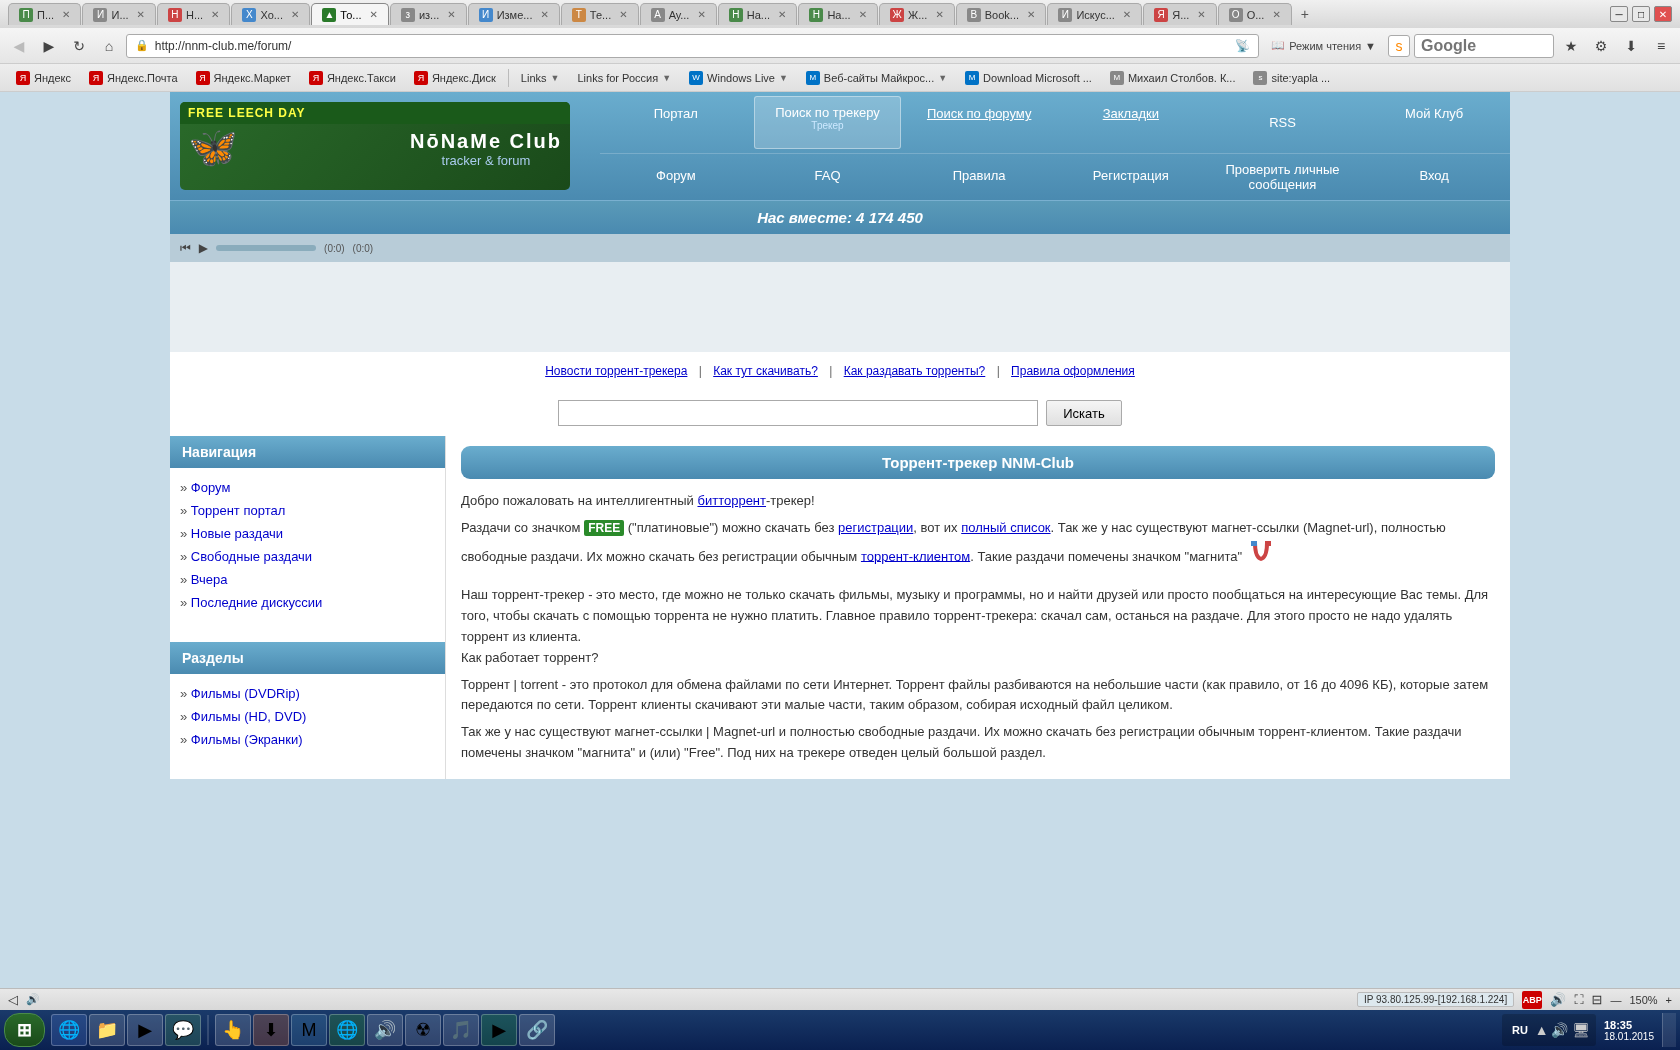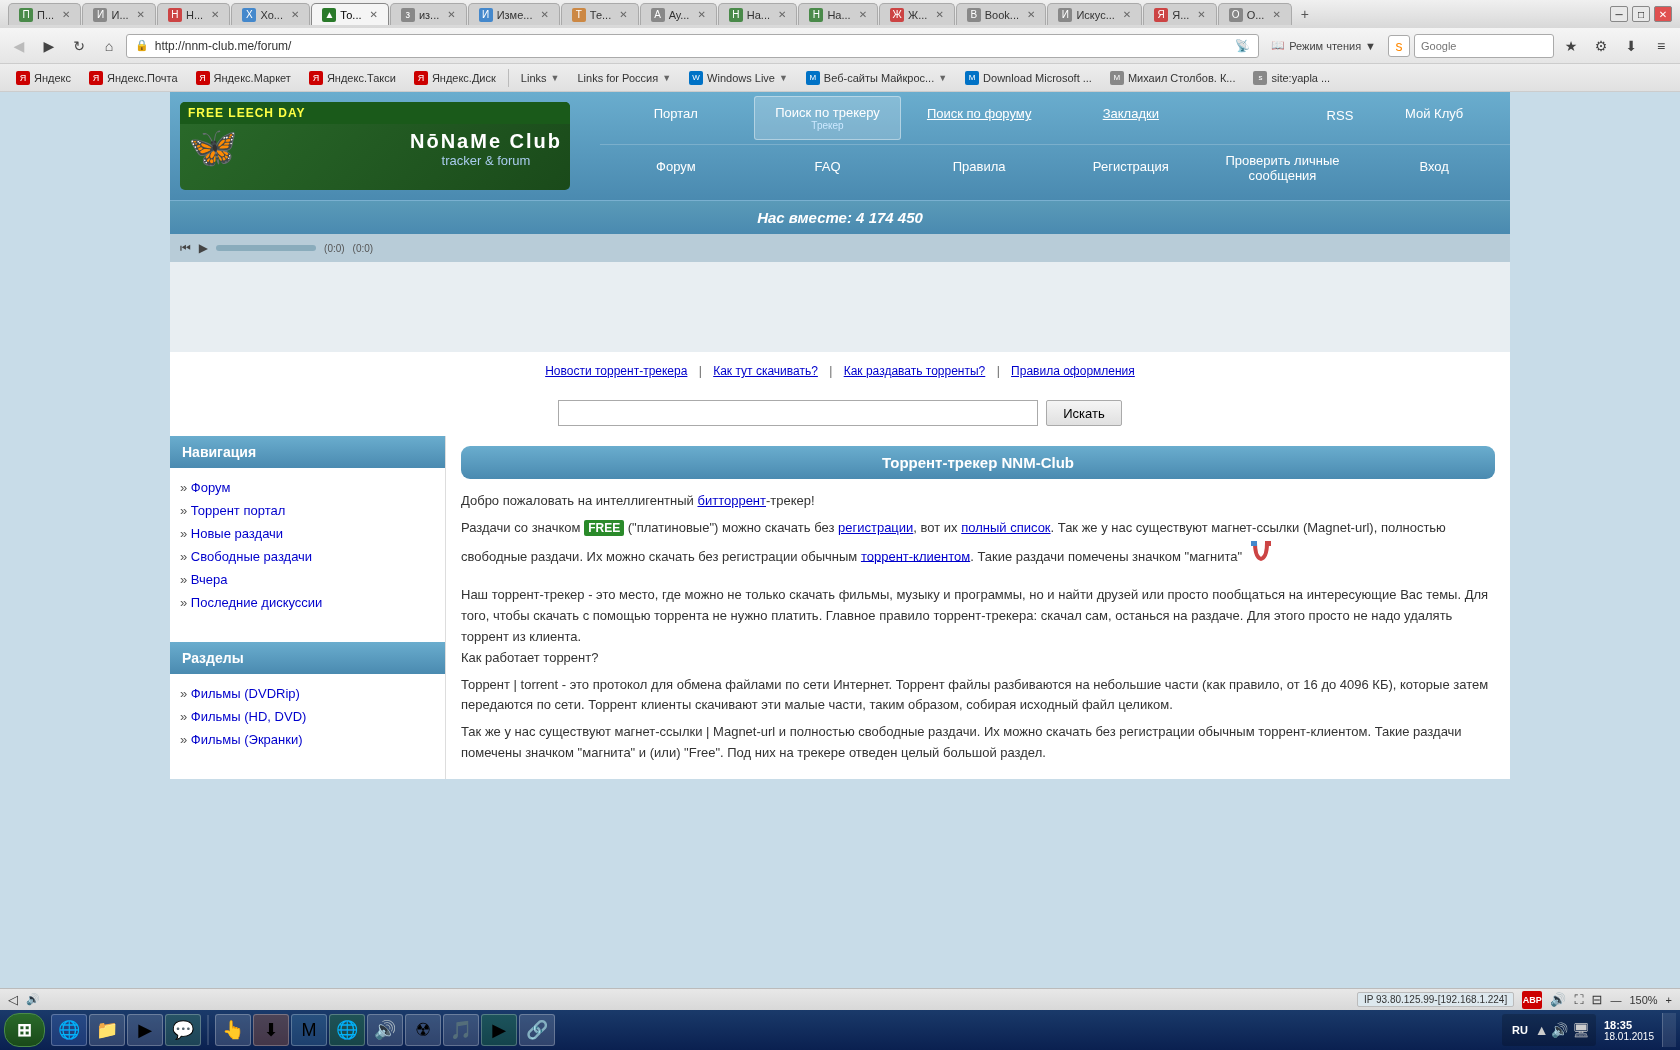--- a/index.html
+++ b/index.html
@@ -213,21 +213,21 @@
       <span style="color:#f80; font-size:12px;">📡</span>
     </div>
     <button class="nav-extra-btn">
       <span>📖</span>
       <span>Режим чтения</span>
       <span>▼</span>
     </button>
     <div style="display:flex; align-items:center; gap:4px;">
       <div style="width:22px; height:22px; border:1px solid #aaa; border-radius:3px; display:flex; align-items:center; justify-content:center; font-size:14px; background:white; color:#f80;">s</div>
       <div style="position:relative; display:flex; align-items:center;">
-        <input type="text" style="width: 140px; height: 24px; border: 1px solid rgb(170, 170, 170); border-radius: 3px; padding: 3px 6px; font-size: 11px;" placeholder="Google">
+        <input type="text" style="width: 140px; height: 24px; border: 1px solid rgb(170, 170, 170); border-radius: 3px; padding: 3px 6px; font-size: 16px; font-weight: bold;" placeholder="Google">
       </div>
     </div>
     <button class="nav-btn">★</button>
     <button class="nav-btn">⚙</button>
     <button class="nav-btn">⬇</button>
     <button class="nav-btn">≡</button>
   </div>
 
   <div class="bookmarks-bar">
     <div class="bookmark-item">
@@ -306,21 +306,21 @@
               <div class="nav-cell highlighted" style="padding: 8px 5px; text-align:center; color:white; font-size:13px; cursor:pointer; background:rgba(255,255,255,0.2); border:1px solid rgba(255,255,255,0.4); border-radius:3px; margin:4px 2px;">
                 <span>Поиск по трекеру</span>
                 <span style="display:block; font-size:10px; color:#cce8ff;">Трекер</span>
               </div>
               <div class="nav-cell" style="padding: 14px 5px; text-align:center; color:white; font-size:13px; cursor:pointer;text-decoration:underline;">
                 <span>Поиск по форуму</span>
               </div>
               <div class="nav-cell" style="padding: 14px 5px; color:white; font-size:13px; cursor:pointer;text-decoration:underline;">
                 <span>Закладки</span>
               </div>
-              <div class="nav-cell" style="padding: 16px 5px; text-align:right; color:white; font-size:13px; cursor:pointer;">
+              <div class="nav-cell" style="padding: 23px 5px; text-align:center; color:white; font-size:13px; cursor:pointer;">
                 <span>RSS</span>
               </div>
               <div class="nav-cell" style="padding: 14px 5px; text-align:center; color:white; font-size:13px; cursor:pointer;">
                 <span>Мой Клуб</span>
               </div>
             </div>
             <div style="display:grid; grid-template-columns: repeat(6, 1fr);">
               <div class="nav-cell" style="padding: 14px 5px; text-align:center; color:white; font-size:13px; cursor:pointer;">
                 <span>Форум</span>
               </div>

